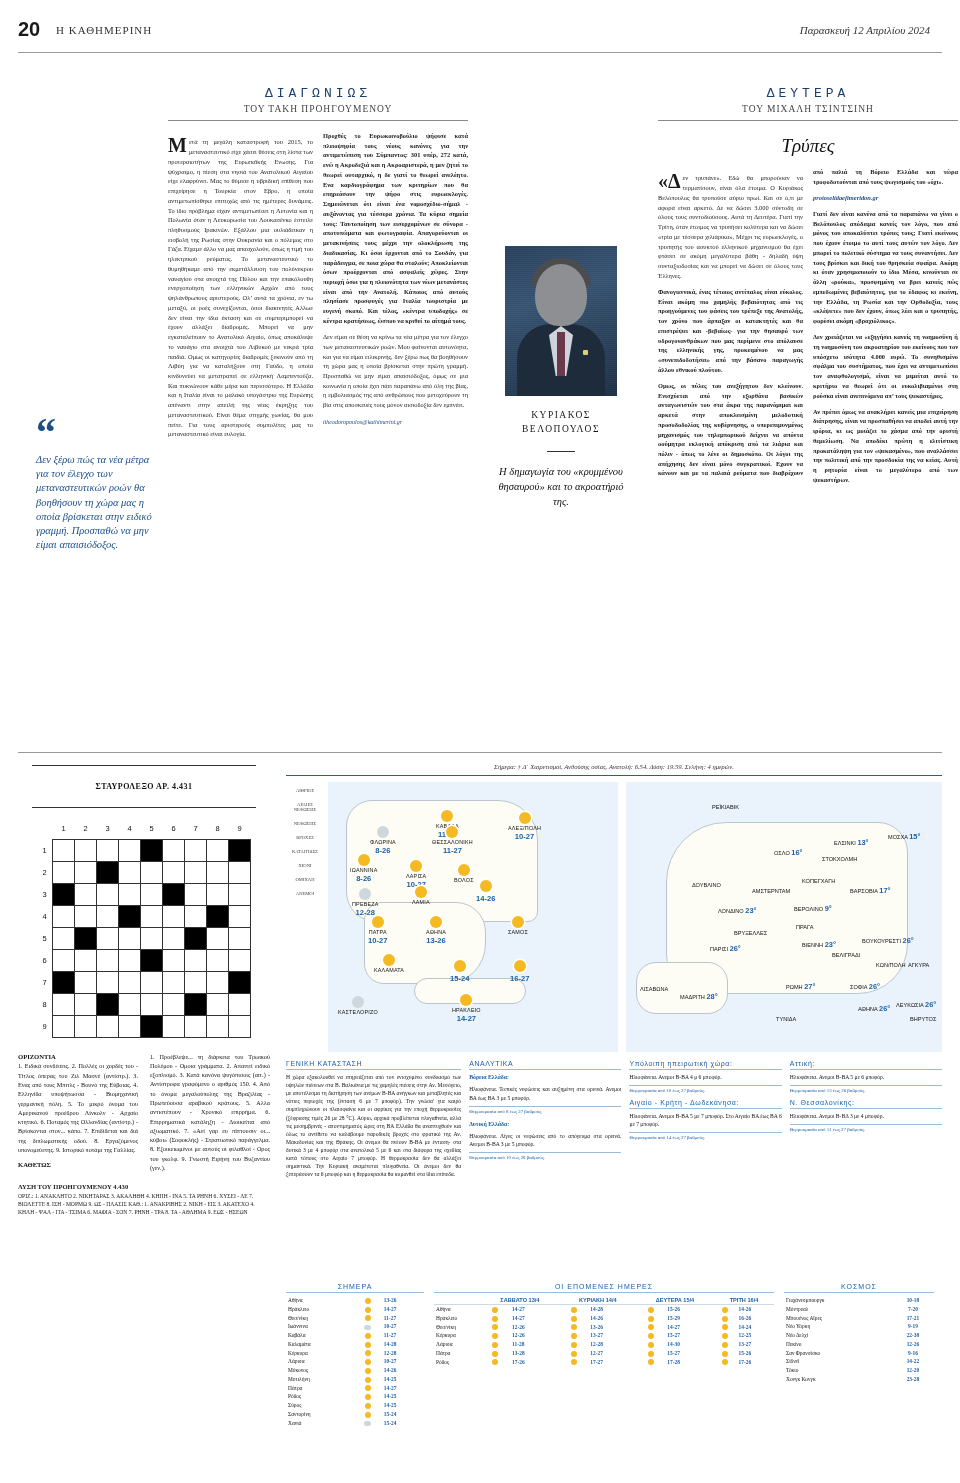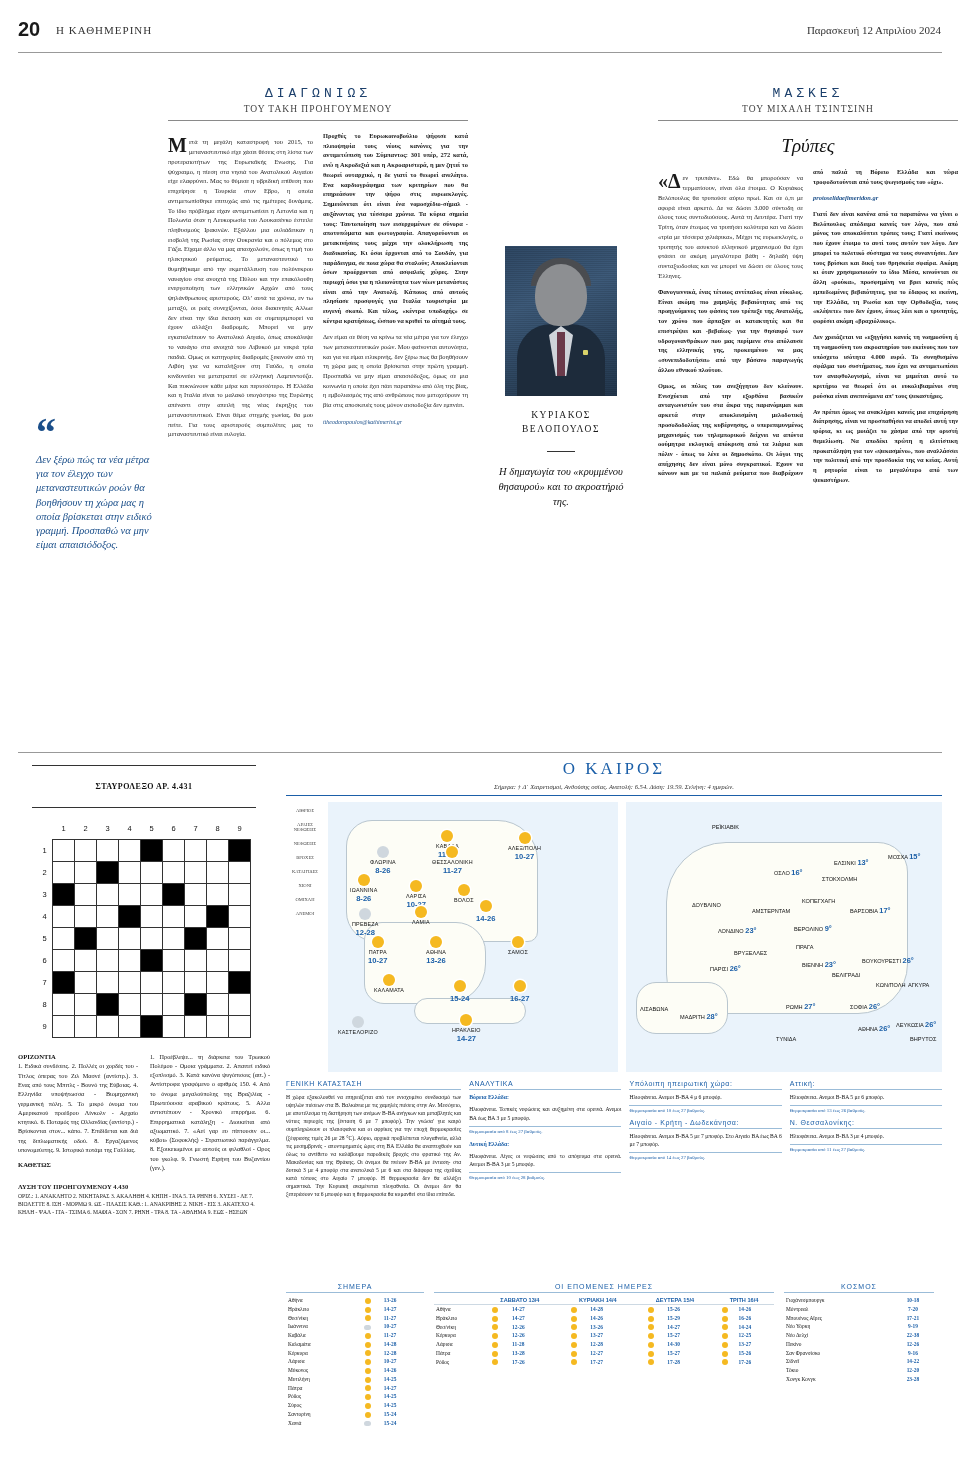--- a/index.html
+++ b/index.html
@@ -4,21 +4,21 @@
 <style>
   html,body{margin:0;padding:0;background:#ffffff;}
   body{width:960px;height:1483px;font-family:"Liberation Serif",serif;color:#111;position:relative;overflow:hidden;}
   .page{position:relative;width:960px;height:1483px;}
 
   
   .masthead{position:absolute;left:18px;top:18px;width:924px;height:34px;border-bottom:1px solid #999;}
   .mast-page{position:absolute;left:0;top:0;font-size:20px;font-weight:bold;color:#1a1a1a;font-family:"Liberation Sans",sans-serif;}
   .mast-paper{position:absolute;left:38px;top:6px;font-size:11px;letter-spacing:1px;color:#333;}
   .mast-title{position:absolute;left:0;right:0;top:2px;text-align:center;font-size:19px;letter-spacing:3px;color:#2a2a2a;}
-  .mast-date{position:absolute;right:1px;top:6px;font-size:11px;color:#333;}
+  .mast-date{position:absolute;right:12px;top:6px;font-size:11px;font-style:italic;color:#333;}
 
   
   .topzone{position:absolute;left:18px;top:66px;width:924px;height:670px;}
 
   .kicker{text-align:center;}
   .kicker .k-title{font-size:13px;letter-spacing:4px;color:#1b3f6b;font-variant:small-caps;font-family:Liberation Mono, monospace;}
   .kicker .k-by{font-size:9.5px;letter-spacing:1px;color:#444;margin-top:3px;font-variant:small-caps;}
   .rule{border-top:1px solid #8a8a8a;margin:6px 0 0 0;}
   .headline{font-size:19px;font-style:italic;text-align:center;margin-top:14px;color:#111;}
 
@@ -159,21 +159,21 @@
       <div class="pname">
         <span>ΚΥΡΙΑΚΟΣ</span><br>
         <span>ΒΕΛΟΠΟΥΛΟΣ</span>
       </div>
       <div class="p-sep"></div>
       <div class="pcaption">Η δημαγωγία του «κρυμμένου θησαυρού» και το ακροατήριό της.</div>
     </div>
 
     <div class="colB">
       <div class="kicker">
-        <div class="k-title">ΜΑΣΚΕΣ</div>
+        <div class="k-title">ΔΕΥΤΕΡΑ</div>
         <div class="k-by">ΤΟΥ ΜΙΧΑΛΗ ΤΣΙΝΤΣΙΝΗ</div>
       </div>
       <div class="rule"></div>
       <div class="headline">Τρύπες</div>
       <div class="two-col bodytxt">
         <p class="dropcap">«Δεν τρυπάνε». Εδώ θα μπορούσαν να τερματίσουν, είναι όλα έτοιμα. Ο Κυριάκος Βελόπουλος θα τρυπούσε αύριο πρωί. Και σε ό,τι με αφορά είναι αρκετό. Δε να δώσει 3.000 σύντοδη σε όλους τους συντοδιούσους. Αυτά τη Δευτέρα. Γιατί την Τρίτη, όταν έτοιμος να τρυπήσει κολύτερα και να δώσει «τρία με τέσσερα χιλιάρικα», Μέχρι τις ευρωεκλογές, ο τρυπητής του ασυκτού ελληνικού μηχανισμού θα έχει φτάσει σε ακόμη μεγαλύτερα βάθη - δηλαδή ύψη συνταξιοδοσίας και να μπορεί να δώσει σε όλους τους Έλληνες.</p>
         <p class="bold-lead">Φανογιεννικά, ένας τέτοιος αντίπαλος είναι εύκολος. Είναι ακόμη πιο χαμηλής βεβαιότητας από τις προηγούμενες του φάσεις του τρέπεξε της Ανατολής, τον χρόνο που άρπαξαν οι κατακτητές και θα επιστρέψει και -βεβαίως- για την θησαυρό των υδρογονανθράκων που μας περίμενε στο απόλαυσε της ελληνικής γης, προκειμένου να μας «συνεπιδοδοτήσει» από την βάσανο παραγωγής άλλου εθνικού πλούτου.</p>
         <p class="bold-lead">Ομως, οι πύλες του ανεξήγητου δεν κλείνουν. Ενισχύεται από την εξορθάνα βασικών ανταγωνιστών του στα άκρα της παρανόμιμαι και αρκετά στην αποκλεισμένη μελοδοτική προσοδοδολίας της κυβέρνησης, ο υπερεπιμυνμένος μηχανισμός του τηλεμπορικού δείχνει να απόντα οούμητρα εκλογική απόκριση από τα λιάρια και πόλιν - όπως το λένε οι δημοσκόπο. Οι λόγοι της απήχησης δεν είναι μόνο συγκρατικοί. Εχουν να κάνουν και με τα παλαιά ρεύματα που διαβρέχουν από παλιά τη Βόρειο Ελλάδα και τώρα τροφοδοτούνται από τους ψωγισμούς του «όχι».</p>
         <p style="color:#1b4f8a;font-style:italic;font-weight:bold;">protoselidaefimeridon.gr</p>
         <p class="bold-lead">Γιατί δεν είναι κανένα από τα παραπάνω να γίνει ο Βελόπουλος απόδειμα κανείς τον λόγο, που από μόνος του αποκαλύπτει τρόπες τους; Γιατί εκείνους που έχουν έτοιμο το αυτί τους αυτών τον λόγο. Δεν μπορεί το πολιτικό σύστημα να τους συναντήσει. Δεν τους βρίσκει και δική του θρησκεία σφαίρα. Ακόμη κι όταν χρησιμοποιούν το ίδιο Μέσα, κινούνται σε άλλη «ρούκα», προσφημένη να βρει κανείς πώς εμπεδωμένες βεβαιότητες, για το έδαφος κι εκείνη, την Ελλάδα, τη Ρωσία και την Ορθοδοξία, τους «κλέψετε» που δεν έχουν, όπως λέει και ο τρυπητής, φορέσει ακόμη «βραχιόλικος».</p>
@@ -319,21 +319,20 @@
         <div class="clue-h" style="margin-top:6px">ΚΑΘΕΤΩΣ</div>
         <div>1. Προέβλεψε... τη διάρκεια του Τρωικού Πολέμου - Ομοια γράμματα. 2. Απαιτεί ειδικό εξοπλισμό. 3. Κατά κανόνα ψυγόπισοις (αιτ.) - Αντίστροφα γραφόμενο ο αριθμός 150. 4. Από το όνομα μεγαλούπολης της Βραζιλίας - Πρωτεύουσα αραβικού κράτους. 5. Αλλα αντιστέπουν - Χρονικό επιρρήμα. 6. Επιρρηματικά κατάληξη - Διοικείται από αξιωματικό. 7. «Αεί γαρ ευ πίπτουσιν οι... κύβοι» (Σοφοκλής) - Στρατιωτικό παράγγελμα. 8. Εξοικειωμένοι με αυτούς οι φιλαθλοί - Ορος του γκολφ. 9. Γνωστή Ειρήνη του Βυζαντίου (γεν.).</div>
       </div>
       <div class="solution">
         <div class="clue-h">ΛΥΣΗ ΤΟΥ ΠΡΟΗΓΟΥΜΕΝΟΥ 4.430</div>
         <div>ΟΡΙΖ.: 1. ΑΝΑΚΛΗΤΟ 2. ΝΙΚΗΤΑΡΑΣ 3. ΑΚΑΛΗΘΗ 4. ΚΗΠΗ - ΙΝΑ 5. ΤΑ ΡΗΝΗ 6. ΧΥΣΕΙ - ΛΕ 7. ΒΙΟΛΕΤΤΕ 8. ΙΣΗ - ΜΟΡΜΩ 9. ΩΣ - ΠΛΑΣΙΣ ΚΑΘ.: 1. ΑΝΑΚΡΙΒΗΣ 2. ΝΙΚΗ - ΕΙΣ 3. ΑΚΑΤΕΧΟ 4. ΚΗΛΗ - ΨΑΛ - ΙΤΑ - ΤΣΙΜΑ 6. ΜΑΦΙΑ - ΣΟΝ 7. ΡΗΝΗ - ΤΡΑ 8. ΤΑ - ΑΘΛΗΜΑ 9. ΕΩΣ - ΗΣΕΩΝ</div>
       </div>
     </div>
 
     <div class="weather">
-      <div class="w-title">Ο ΚΑΙΡΟΣ</div>
       <div class="w-sub">Σήμερα: † Δ΄ Χαιρετισμοί, Ανθούσης οσίας.   Ανατολή: 6.54. Δύση: 19.59. Σελήνη: 4 ημερών.</div>
       <div class="w-rule"></div>
 
       <div class="maps">
         <div class="legend" id="legend">
             <div>ΑΙΘΡΙΟΣ</div>
             <div>ΑΡΑΙΕΣ ΝΕΦΩΣΕΙΣ</div>
             <div>ΝΕΦΩΣΕΙΣ</div>
             <div>ΒΡΟΧΕΣ</div>
             <div>ΚΑΤΑΙΓΙΔΕΣ</div>

